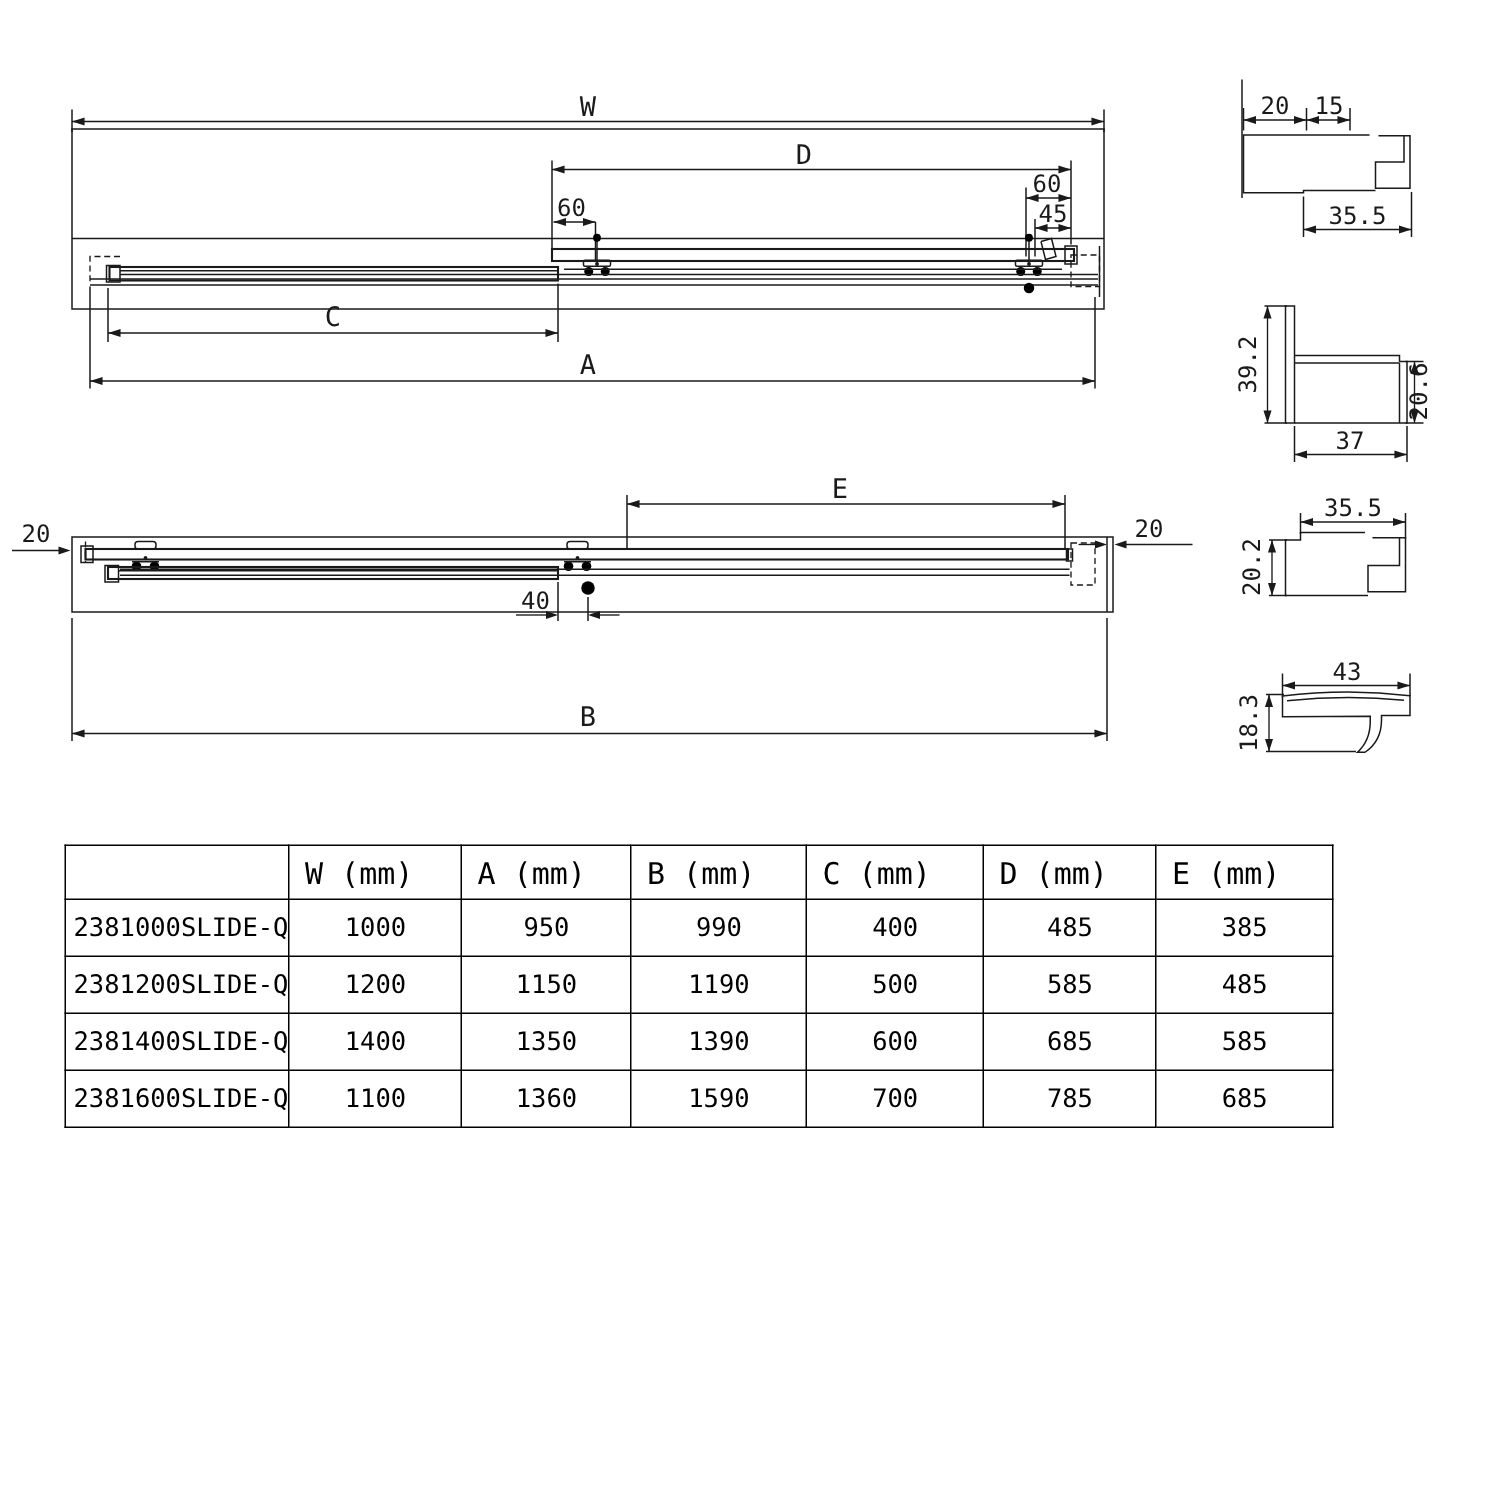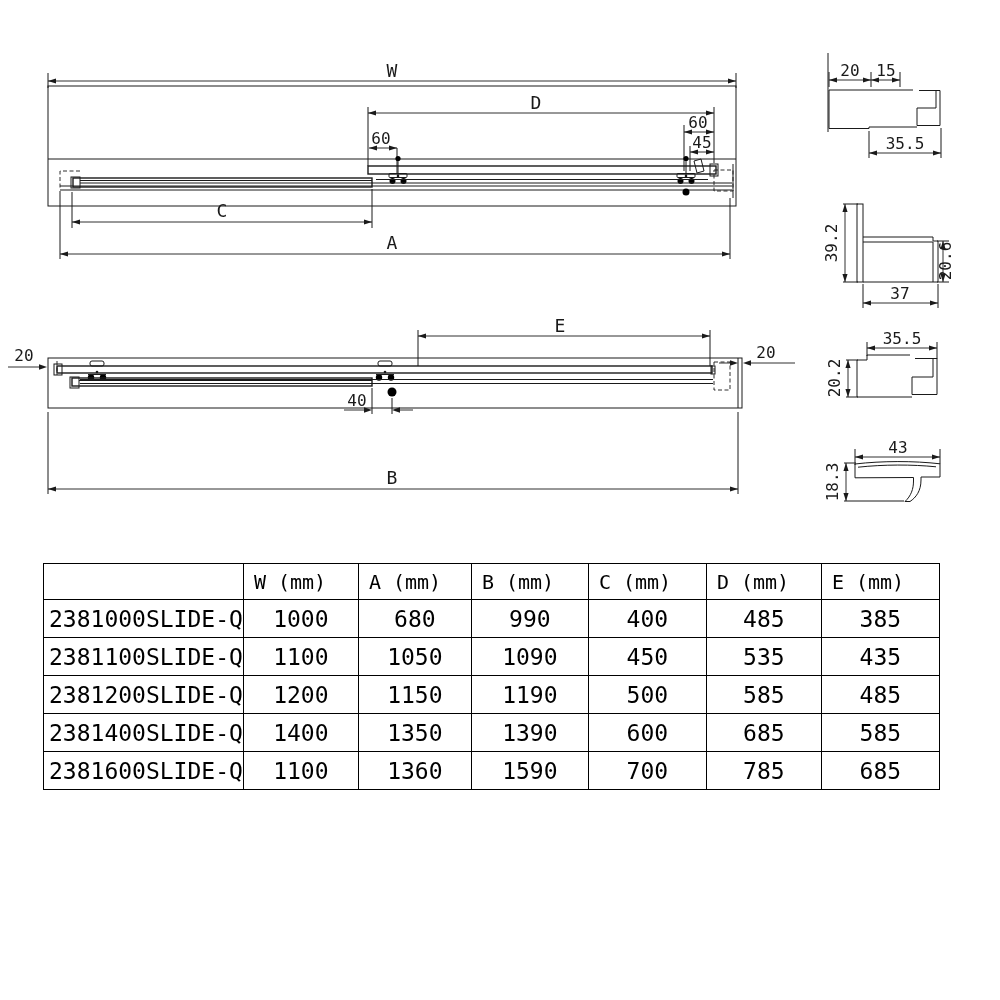--- a/index.html
+++ b/index.html
@@ -11,21 +11,21 @@
   svg .dim{stroke-width:0.9;}
   svg .dash{stroke-dasharray:4 2.5;stroke-width:0.9;}
   svg .fill{fill:#1a1a1a;stroke:none;}
   svg text{fill:#1a1a1a;stroke:none;font-family:"DejaVu Sans Mono","Liberation Mono",monospace;
            font-size:16px;text-anchor:middle;}
   svg text.big{font-size:18px;}
   table.spec{position:absolute;left:43px;top:563px;border-collapse:collapse;table-layout:fixed;
              background:#fff;border-radius:16px;}
   table.spec th, table.spec td{border:1px solid #000;padding:0;white-space:nowrap;overflow:hidden;}
   table.spec th{height:35px;font-weight:normal;font-size:20px;text-align:left;padding-left:10px;}
-  table.spec td{height:37px;font-size:23px;text-align:center;}
+  table.spec td{height:37px;font-size:17px;text-align:center;}
   table.spec td.model{text-align:left;padding-left:5px;}
 </style>
 </head>
 <body>
 
 <div id="stage">
 
 <svg width="1000" height="545" viewBox="0 0 1000 545">
   <defs>
     <marker id="arr" viewBox="0 0 10 10" refX="9.3" refY="5" markerWidth="10" markerHeight="10" orient="auto-start-reverse">
@@ -250,34 +250,25 @@
           <th>B (mm)</th>
           <th>C (mm)</th>
           <th>D (mm)</th>
           <th>E (mm)</th>
         </tr>
       </thead>
   <tbody>
         <tr>
           <td class="model">2381000SLIDE-Q</td>
           <td>1000</td>
-          <td>680</td>
+          <td>950</td>
           <td>990</td>
           <td>400</td>
           <td>485</td>
           <td>385</td>
-        </tr>
-        <tr>
-          <td class="model">2381100SLIDE-Q</td>
-          <td>1100</td>
-          <td>1050</td>
-          <td>1090</td>
-          <td>450</td>
-          <td>535</td>
-          <td>435</td>
         </tr>
         <tr>
           <td class="model">2381200SLIDE-Q</td>
           <td>1200</td>
           <td>1150</td>
           <td>1190</td>
           <td>500</td>
           <td>585</td>
           <td>485</td>
         </tr>

